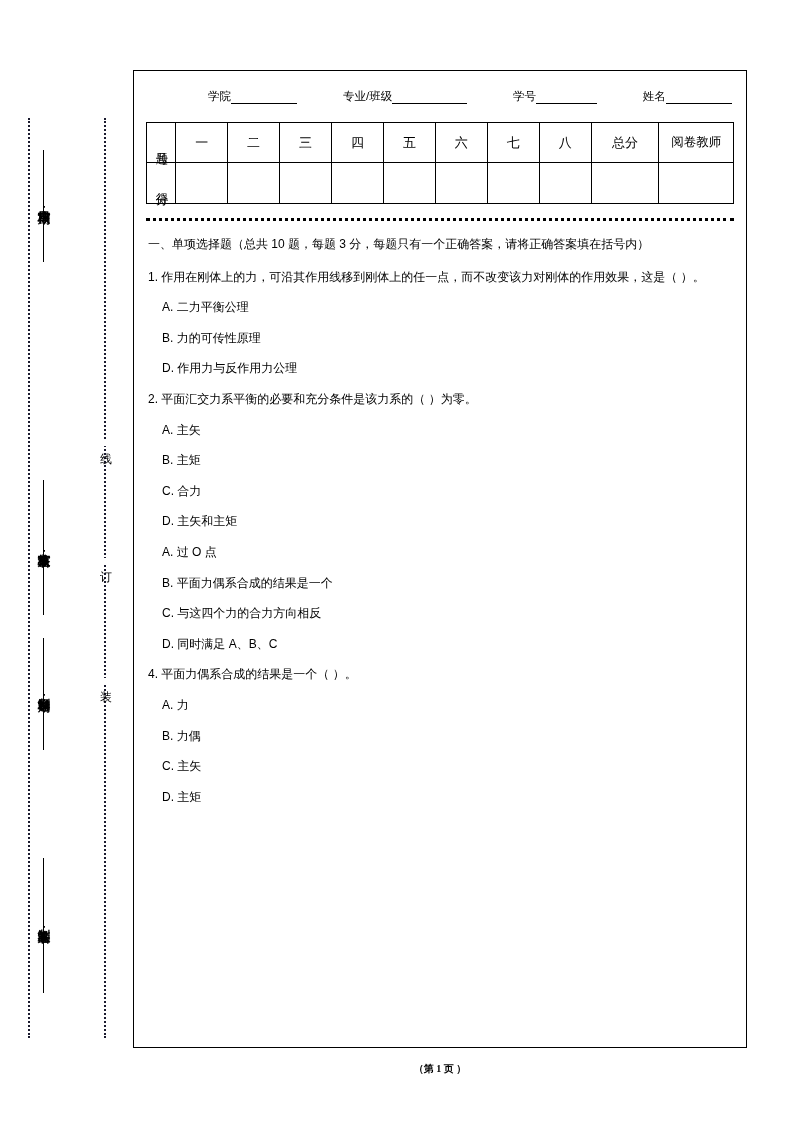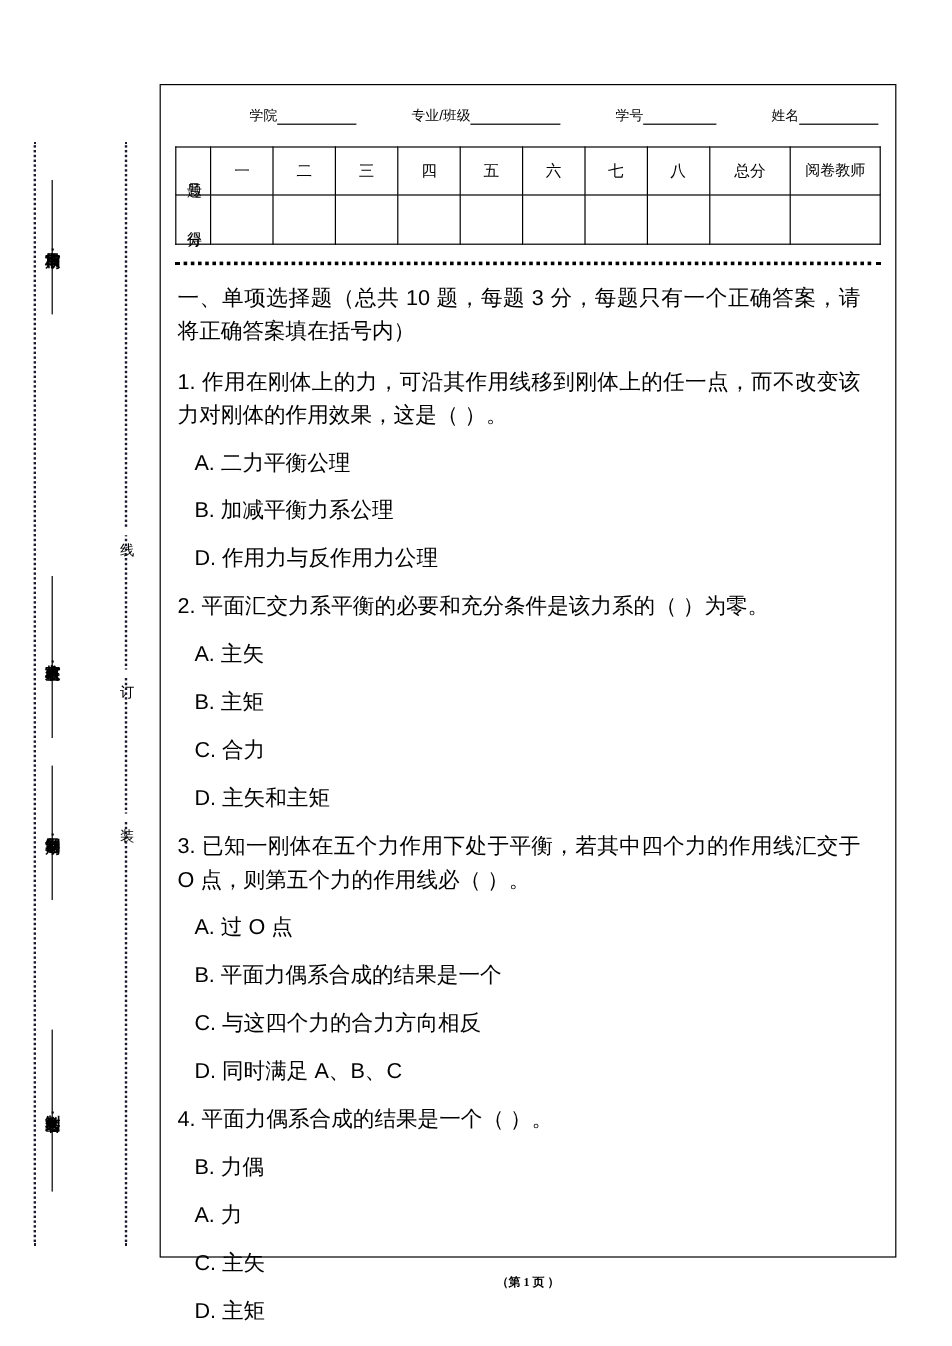--- a/index.html
+++ b/index.html
@@ -140,21 +140,21 @@
   
   .dotted-sep {
     margin: 14px 12px 0 12px;
     border-top: 3px dotted #000;
     height: 0;
   }
 
   
   .questions {
     margin: 14px 29px 0 14px;
-    font-size: 18px;
+    font-size: 12px;
     line-height: 1.55;
     font-family: "Liberation Sans", "DejaVu Sans", sans-serif;
   }
   .section-head {
     margin: 8px 0 14px 0;
     text-align: justify;
   }
   .q-stem {
     margin: 0 0 12px 0;
     text-align: justify;
@@ -246,35 +246,34 @@
       </tbody>
   </table>
 
   <div class="dotted-sep"></div>
 
   <div class="questions">
     <div class="section-head">一、单项选择题（总共 10 题，每题 3 分，每题只有一个正确答案，请将正确答案填在括号内）</div>
     <div id="question-list">
         <div class="q-stem">1.  作用在刚体上的力，可沿其作用线移到刚体上的任一点，而不改变该力对刚体的作用效果，这是（  ）。</div>
         <div class="q-opt">A.  二力平衡公理</div>
-        <div class="q-opt">B.  加减平衡力系公理</div>
+        <div class="q-opt">B.  力的可传性原理</div>
         <div class="q-opt">D.  作用力与反作用力公理</div>
         <div class="q-stem">2.  平面汇交力系平衡的必要和充分条件是该力系的（  ）为零。</div>
         <div class="q-opt">A.  主矢</div>
         <div class="q-opt">B.  主矩</div>
         <div class="q-opt">C.  合力</div>
         <div class="q-opt">D.  主矢和主矩</div>
-        <div class="q-stem">3.  已知一刚体在五个力作用下处于平衡，若其中四个力的作用线汇交于 O 点，则第五个力的作用线必（  ）。</div>
         <div class="q-opt">A.  过 O 点</div>
         <div class="q-opt">B.  平面力偶系合成的结果是一个</div>
         <div class="q-opt">C.  与这四个力的合力方向相反</div>
         <div class="q-opt">D.  同时满足 A、B、C</div>
         <div class="q-stem">4.  平面力偶系合成的结果是一个（  ）。</div>
+        <div class="q-opt">A.  力</div>
         <div class="q-opt">B.  力偶</div>
-        <div class="q-opt">A.  力</div>
         <div class="q-opt">C.  主矢</div>
         <div class="q-opt">D.  主矩</div>
       </div>
   </div>
 
 </div>
 
 <div class="footer">（第 1 页 ）</div>
 
 </body></html>

